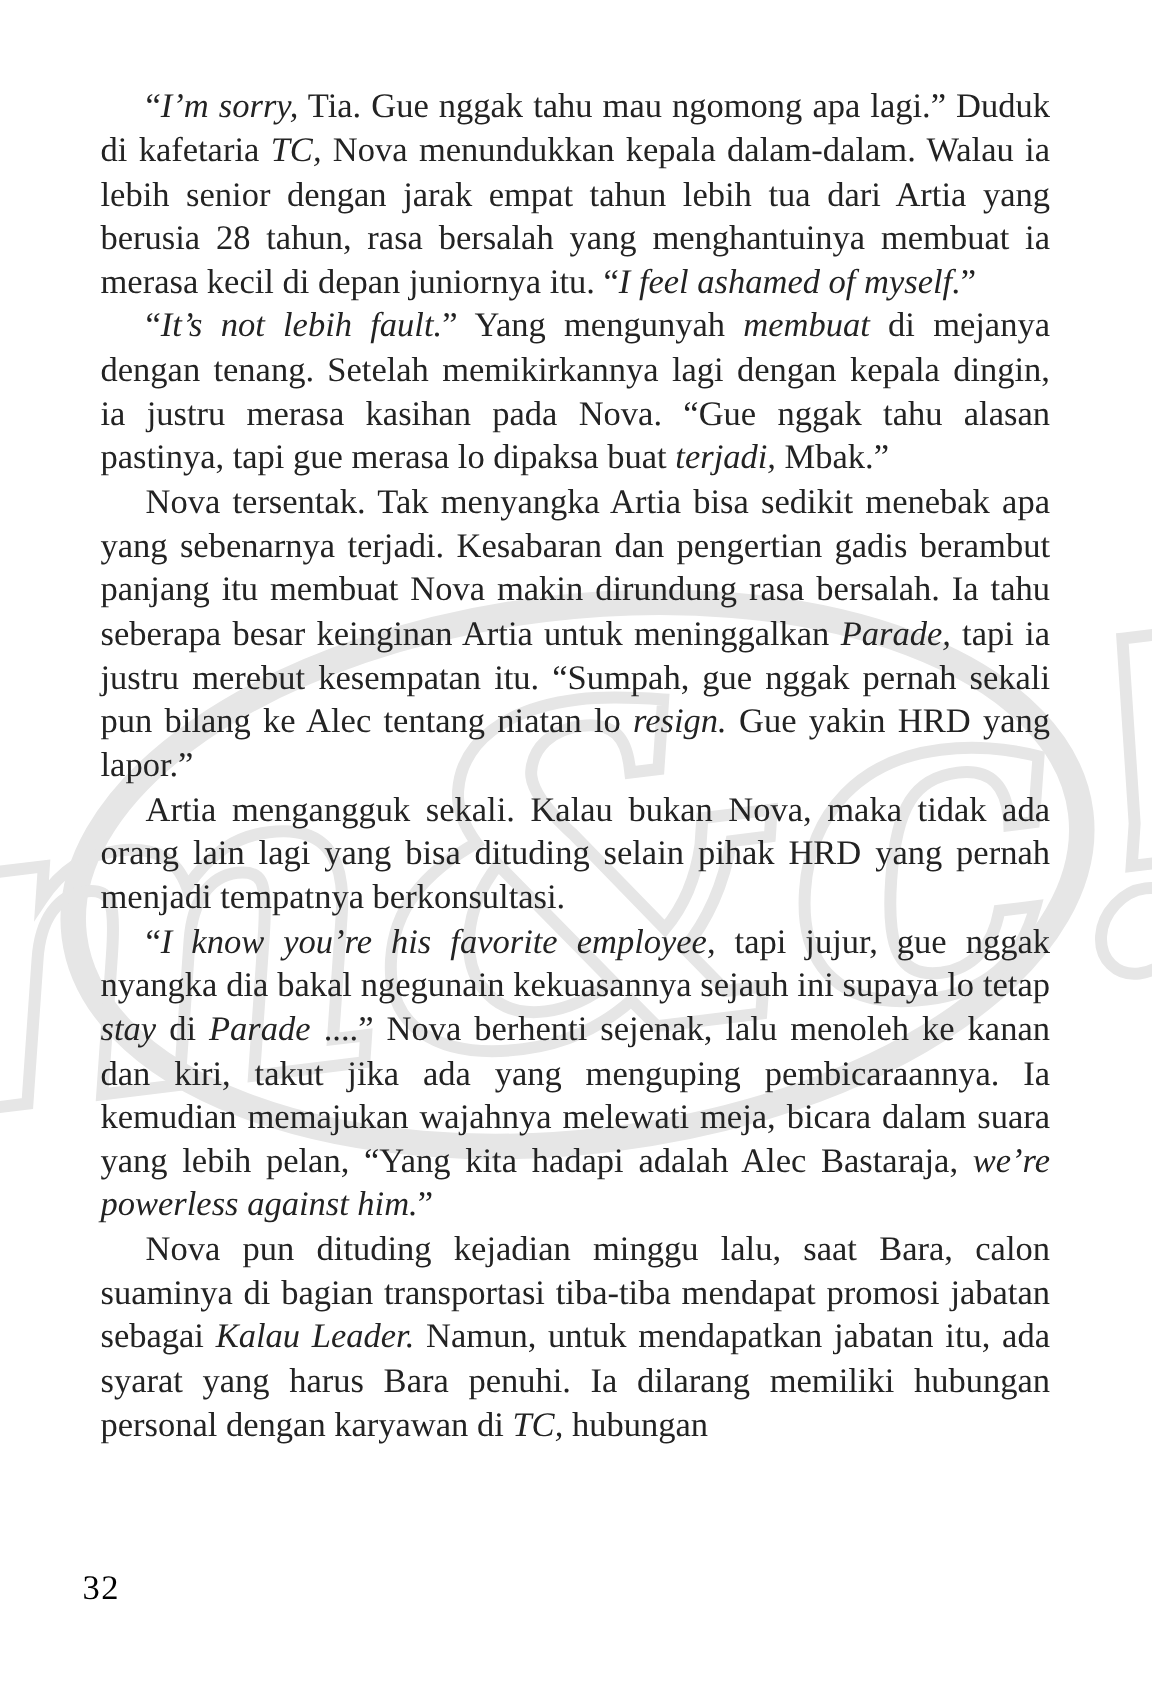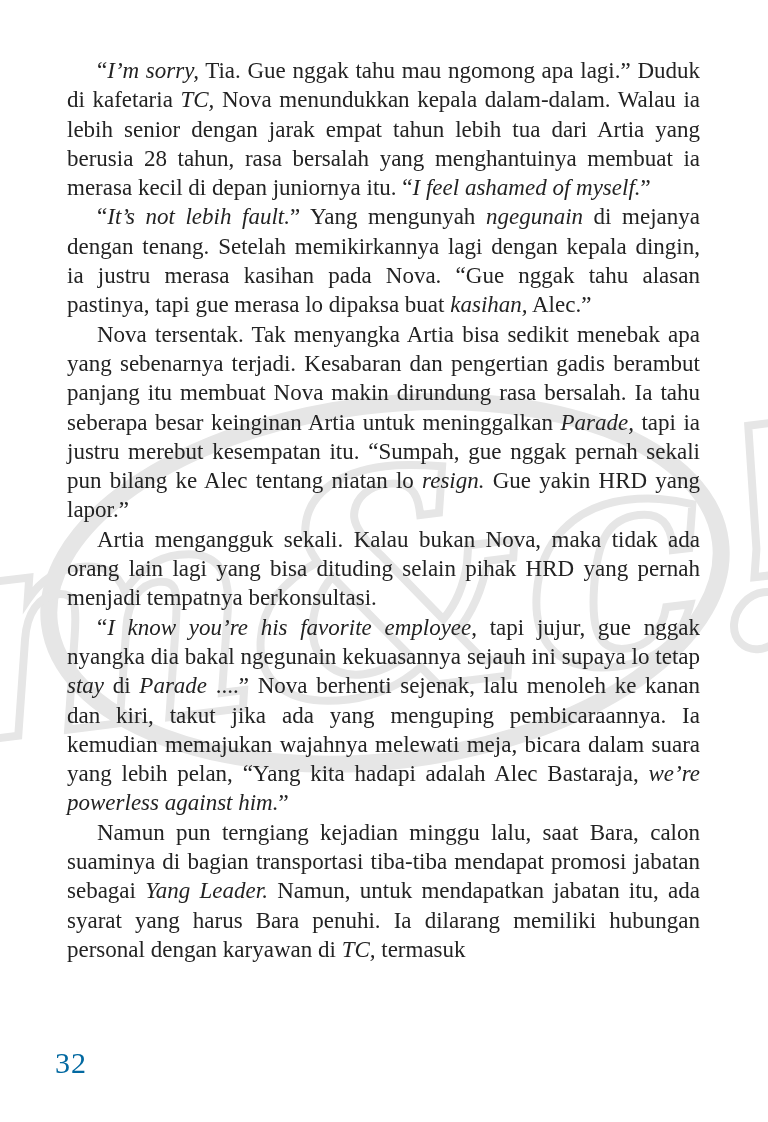--- a/index.html
+++ b/index.html
@@ -41,41 +41,41 @@
     text-indent: 30px;
   }
   .para i {
     font-style: italic;
   }
   .page-number {
     position: absolute;
     left: 55px;
     top: 1046px;
     z-index: 1;
-    font-size: 30px;
-    color: #0369a1;
+    font-size: 23px;
+    color: #000000;
     letter-spacing: 1px;
   }
 </style>
 </head>
 <body>
 
 <div class="page">
 
   <svg class="watermark" viewBox="0 0 768 430" xmlns="http://www.w3.org/2000/svg" aria-hidden="true">
     <g transform="rotate(-7 384 215)" fill="none" stroke="#e6e6e6">
       <ellipse cx="385" cy="215" rx="338" ry="178" stroke-width="17"></ellipse>
       <text x="385" y="322" text-anchor="middle" font-family="'DejaVu Serif', serif" font-style="italic" font-weight="bold" font-size="300" stroke-width="8">m&amp;c!</text>
     </g>
   </svg>
 
   <div class="text-block">
       <p class="para"><span>“</span><i>I’m sorry,</i><span> Tia. Gue nggak tahu mau ngomong apa lagi.” Duduk di kafetaria </span><i>TC,</i><span> Nova menundukkan kepala dalam-dalam. Walau ia lebih senior dengan jarak empat tahun lebih tua dari Artia yang berusia 28 tahun, rasa bersalah yang menghantuinya membuat ia merasa kecil di depan juniornya itu. “</span><i>I feel ashamed of myself.</i><span>”</span></p>
-      <p class="para"><span>“</span><i>It’s not lebih fault.</i><span>” Yang mengunyah </span><i>ngegunain</i><span> di mejanya dengan tenang. Setelah memikirkannya lagi dengan kepala dingin, ia justru merasa kasihan pada Nova. “Gue nggak tahu alasan pastinya, tapi gue merasa lo dipaksa buat </span><i>kasihan,</i><span> Alec.”</span></p>
+      <p class="para"><span>“</span><i>It’s not lebih fault.</i><span>” Yang mengunyah </span><i>membuat</i><span> di mejanya dengan tenang. Setelah memikirkannya lagi dengan kepala dingin, ia justru merasa kasihan pada Nova. “Gue nggak tahu alasan pastinya, tapi gue merasa lo dipaksa buat </span><i>terjadi,</i><span> Mbak.”</span></p>
       <p class="para"><span>Nova tersentak. Tak menyangka Artia bisa sedikit menebak apa yang sebenarnya terjadi. Kesabaran dan pengertian gadis berambut panjang itu membuat Nova makin dirundung rasa bersalah. Ia tahu seberapa besar keinginan Artia untuk meninggalkan </span><i>Parade,</i><span> tapi ia justru merebut kesempatan itu. “Sumpah, gue nggak pernah sekali pun bilang ke Alec tentang niatan lo </span><i>resign.</i><span> Gue yakin HRD yang lapor.”</span></p>
       <p class="para"><span>Artia mengangguk sekali. Kalau bukan Nova, maka tidak ada orang lain lagi yang bisa dituding selain pihak HRD yang pernah menjadi tempatnya berkonsultasi.</span></p>
       <p class="para"><span>“</span><i>I know you’re his favorite employee</i><span>, tapi jujur, gue nggak nyangka dia bakal ngegunain kekuasannya sejauh ini supaya lo tetap </span><i>stay</i><span> di </span><i>Parade</i><span> ....” Nova berhenti sejenak, lalu menoleh ke kanan dan kiri, takut jika ada yang menguping pembicaraannya. Ia kemudian memajukan wajahnya melewati meja, bicara dalam suara yang lebih pelan, “Yang kita hadapi adalah Alec Bastaraja, </span><i>we’re powerless against him.</i><span>”</span></p>
-      <p class="para"><span>Namun pun terngiang kejadian minggu lalu, saat Bara, calon suaminya di bagian transportasi tiba-tiba mendapat promosi jabatan sebagai </span><i>Yang Leader.</i><span> Namun, untuk mendapatkan jabatan itu, ada syarat yang harus Bara penuhi. Ia dilarang memiliki hubungan personal dengan karyawan di </span><i>TC,</i><span> termasuk</span></p>
+      <p class="para"><span>Nova pun dituding kejadian minggu lalu, saat Bara, calon suaminya di bagian transportasi tiba-tiba mendapat promosi jabatan sebagai </span><i>Kalau Leader.</i><span> Namun, untuk mendapatkan jabatan itu, ada syarat yang harus Bara penuhi. Ia dilarang memiliki hubungan personal dengan karyawan di </span><i>TC,</i><span> hubungan</span></p>
     </div>
 
   <div class="page-number">32</div>
 
 </div>
 
 </body></html>

